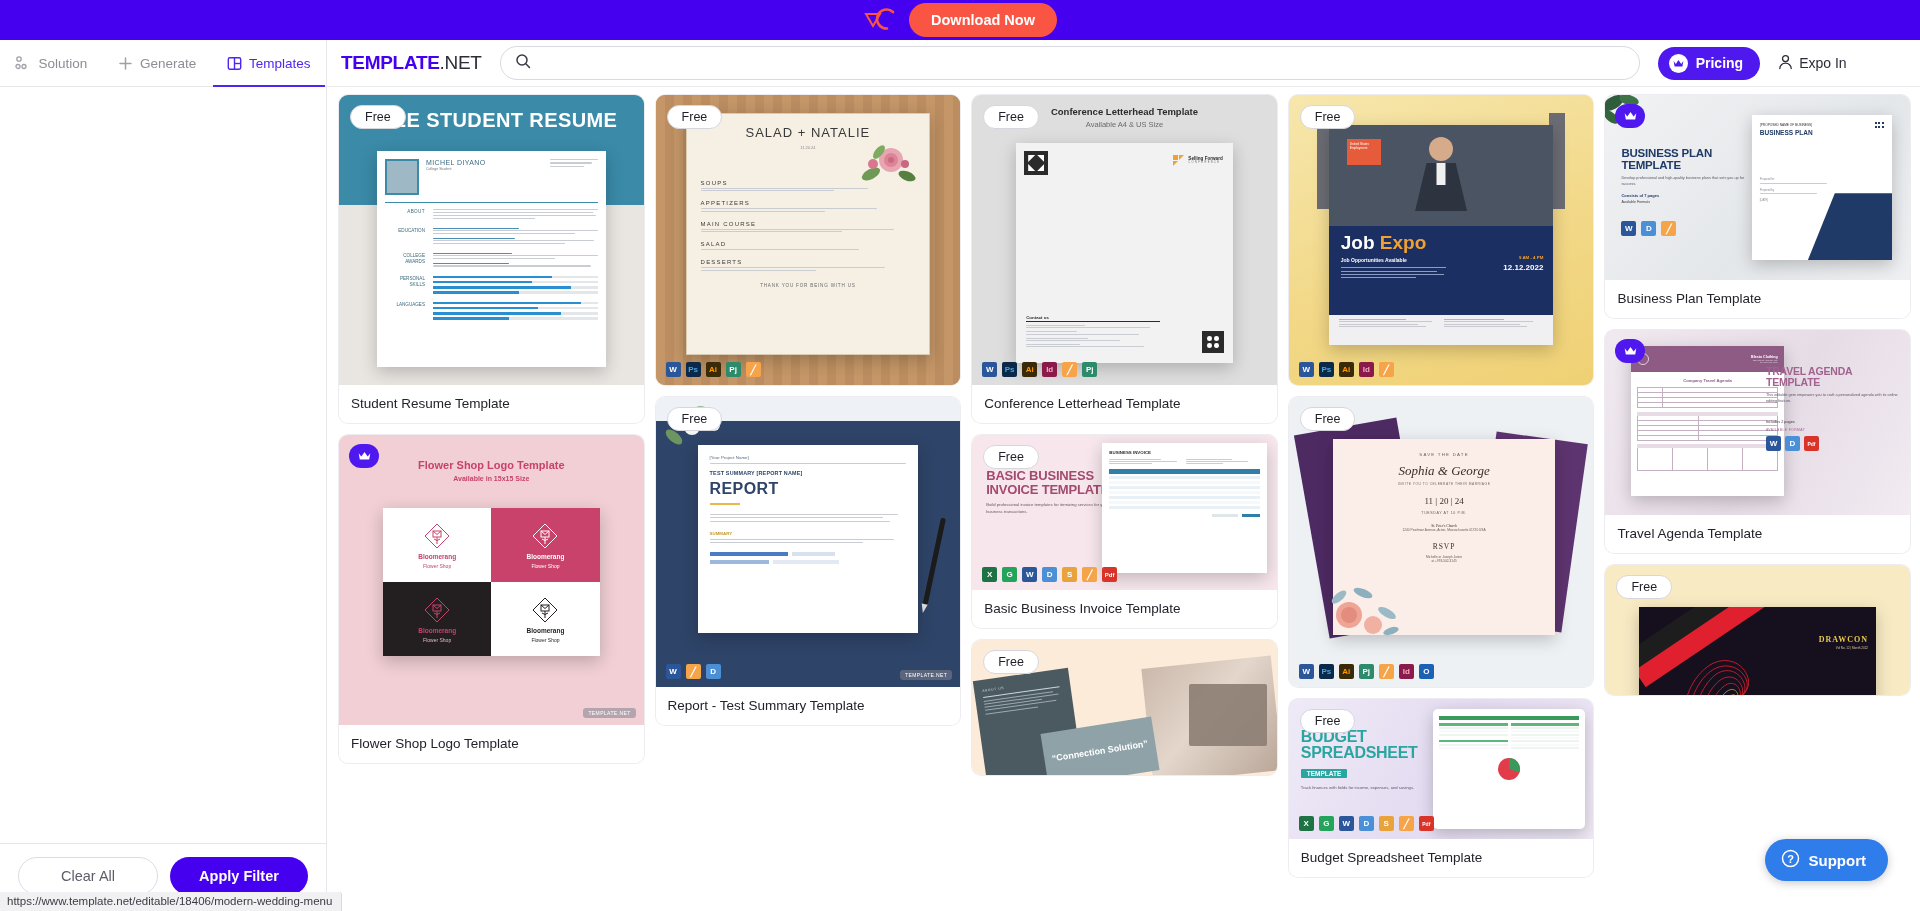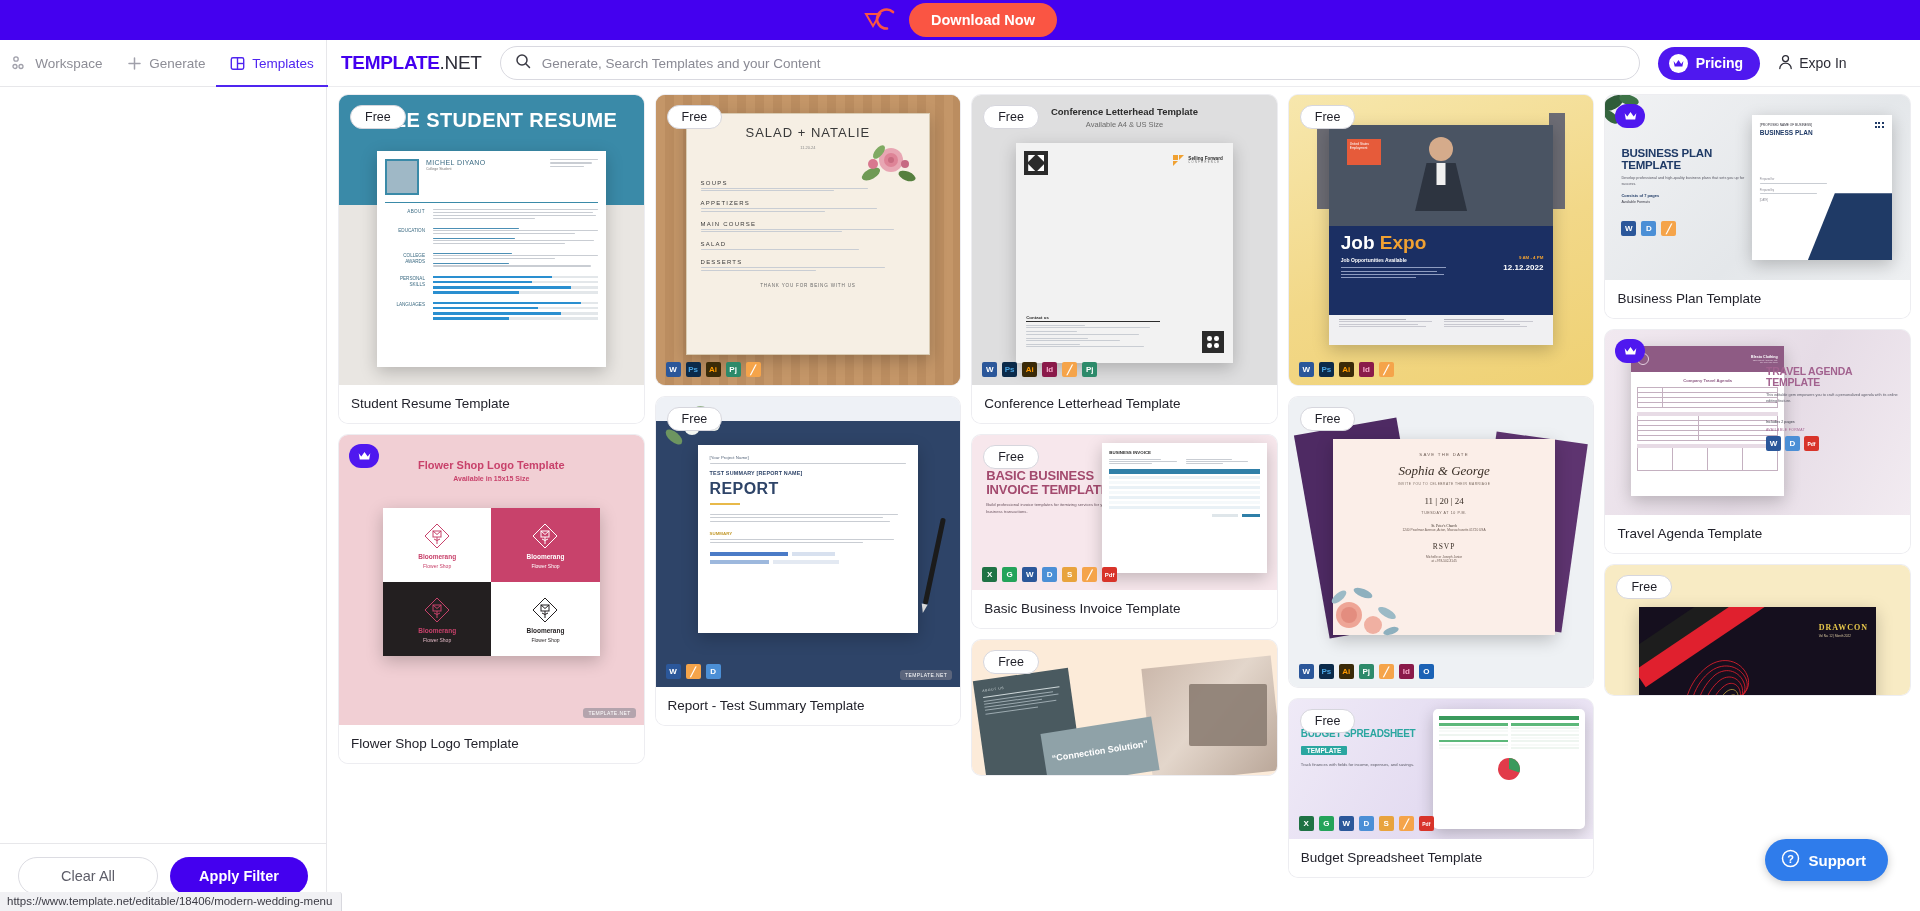--- a/index.html
+++ b/index.html
@@ -346,21 +346,21 @@
 
   <nav class="left-tabs">
     <div class="tab">
       <span>
         <svg width="16" height="16" viewBox="0 0 16 16">
           <circle cx="4" cy="4" r="2.2" fill="none" stroke="#a0a0aa" stroke-width="1.3"></circle>
           <circle cx="3" cy="11.5" r="2" fill="none" stroke="#a0a0aa" stroke-width="1.3"></circle>
           <circle cx="9" cy="11.5" r="2" fill="none" stroke="#a0a0aa" stroke-width="1.3"></circle>
         </svg>
       </span>
-      <span>Workspace</span>
+      <span>Solution</span>
     </div>
     <div class="tab">
       <span>
         <svg width="15" height="15" viewBox="0 0 15 15">
           <path d="M7.5 2v11M2 7.5h11" stroke="#a0a0aa" stroke-width="1.5" stroke-linecap="round"></path>
         </svg>
       </span>
       <span>Generate</span>
     </div>
     <div class="tab active">
@@ -380,21 +380,20 @@
       <span class="b1">TEMPLATE</span><span class="b2">.NET</span>
     </div>
 
     <div class="search-wrap">
       <span>
         <svg width="16" height="16" viewBox="0 0 16 16">
           <circle cx="7" cy="7" r="5" fill="none" stroke="#3a3a44" stroke-width="1.5"></circle>
           <path d="M10.8 10.8 L14.5 14.5" stroke="#3a3a44" stroke-width="1.5" stroke-linecap="round"></path>
         </svg>
       </span>
-      <input type="text" placeholder="Generate, Search Templates and your Content" style="">
     </div>
 
     <button class="pricing-btn">
       <span class="crown-circle">
         <svg width="11" height="9" viewBox="0 0 11 9">
           <path d="M0.6 2 L2.8 5 L5.5 1 L8.2 5 L10.4 2 L9.4 7.6 L1.6 7.6 Z" fill="#4f18ef"></path>
         </svg>
       </span>
       <span>Pricing</span>
     </button>
@@ -880,21 +879,21 @@
             <span class="fmt" style="background:#8a1a4a;color:#f5a8c8;">Id</span>
             <span class="fmt" style="background:#1b62b5;">O</span>
           </div>
         </div>
       </article>
 
       <article class="card">
         <div class="thumb" style="height:140px;background:#ece7f5;">
           <div style="position:absolute;inset:0;background:linear-gradient(120deg,#efeaf7 0%,#e4dcf1 50%,#efe9f6 100%);"></div>
           <div style="position:absolute;left:12px;top:30px;width:48%;">
-            <div style="font-size:10px;font-weight:bold;color:#2aa6a0;line-height:1.03;letter-spacing:-.3px;">BUDGET SPREADSHEET</div>
+            <div style="font-size:16px;font-weight:bold;color:#2aa6a0;line-height:1.03;letter-spacing:-.3px;">BUDGET SPREADSHEET</div>
             <div style="display:inline-block;background:#2aa6a0;color:#fff;font-size:6.5px;font-weight:bold;padding:1px 6px;margin-top:4px;border-radius:1px;">TEMPLATE</div>
             <div style="font-size:4.2px;color:#5a5a66;margin-top:5px;line-height:1.5;">Track finances with fields for income, expenses, and savings.</div>
           </div>
           <div class="paper" style="right:8px;top:10px;width:50%;height:120px;background:#fff;border-radius:5px;padding:7px 6px;">
             <div style="height:4px;background:#3a9a5c;margin-bottom:3px;"></div>
             <div style="display:flex;gap:3px;">
               <div style="flex:1;">
                 <div style="height:2.6px;background:#5cb87a;margin-bottom:1.2px;"></div>
                 <div style="height:2.2px;background:#eef5f0;margin-bottom:1.2px;"></div>
                 <div style="height:2.2px;background:#f7faf8;margin-bottom:1.2px;"></div>
@@ -1067,21 +1066,21 @@
           </div>
         </div>
         <div class="card-title">Travel Agenda Template</div>
       </article>
 
       <article class="card">
         <div class="thumb" style="height:130px;background:#f8ebc4;">
           <div class="paper" style="left:34px;right:34px;top:42px;height:130px;background:#150f1e;overflow:hidden;">
             <div style="position:absolute;left:-20px;top:-14px;width:200px;height:26px;background:#1d1d1d;transform:rotate(-34deg);"></div>
             <div style="position:absolute;left:-16px;top:6px;width:200px;height:20px;background:#e0202e;transform:rotate(-34deg);"></div>
-            <div style="position:absolute;right:8px;top:16px;text-align:left;">
+            <div style="position:absolute;right:8px;top:28px;text-align:right;">
               <div style="font-size:8px;color:#e8c84a;font-weight:bold;letter-spacing:1px;font-family:'Liberation Serif',serif;">DRAWCON</div>
               <div style="font-size:3px;color:#d8c8a0;margin-top:2px;">Vol No. 12  |  Month 2022</div>
             </div>
             <svg style="position:absolute;left:24px;top:34px;" width="120" height="96" viewBox="0 0 120 96">
               <g fill="none" stroke="#e0202e" stroke-width="0.9" opacity="0.95">
                 <path d="M20 94 C18 64 26 40 44 26 C60 14 78 20 84 34 C90 48 78 60 64 56"></path>
                 <path d="M26 94 C24 64 32 42 48 30 C62 20 78 26 83 38 C88 50 77 61 65 58"></path>
                 <path d="M32 94 C30 66 38 46 52 34 C64 25 77 31 81 42 C85 52 76 62 66 60"></path>
                 <path d="M38 94 C37 68 44 50 56 40 C66 32 76 37 79 46 C82 55 75 63 67 62"></path>
                 <path d="M44 94 C44 70 50 54 60 46 C68 39 75 43 77 50 C79 57 74 64 68 64"></path>

